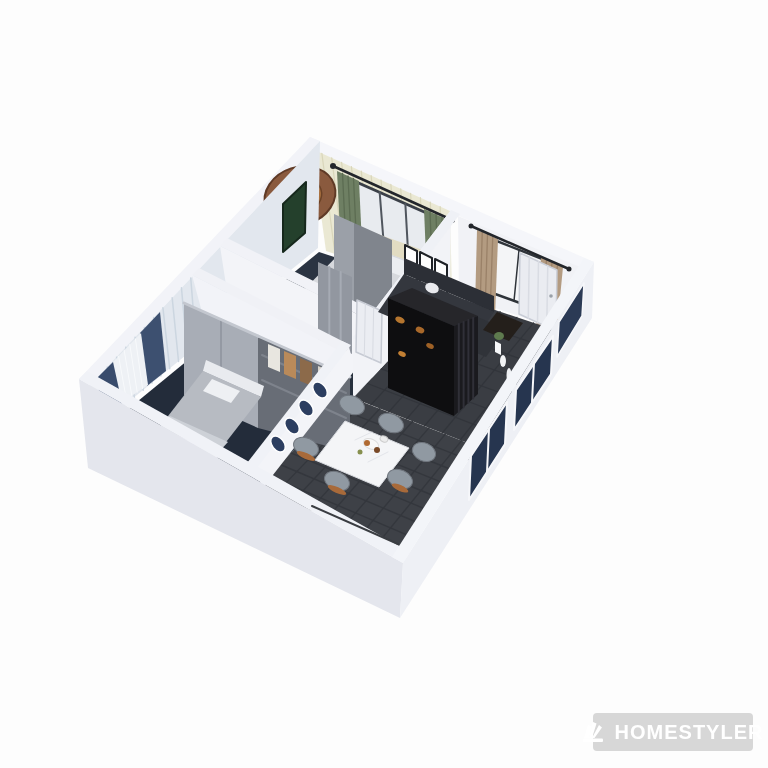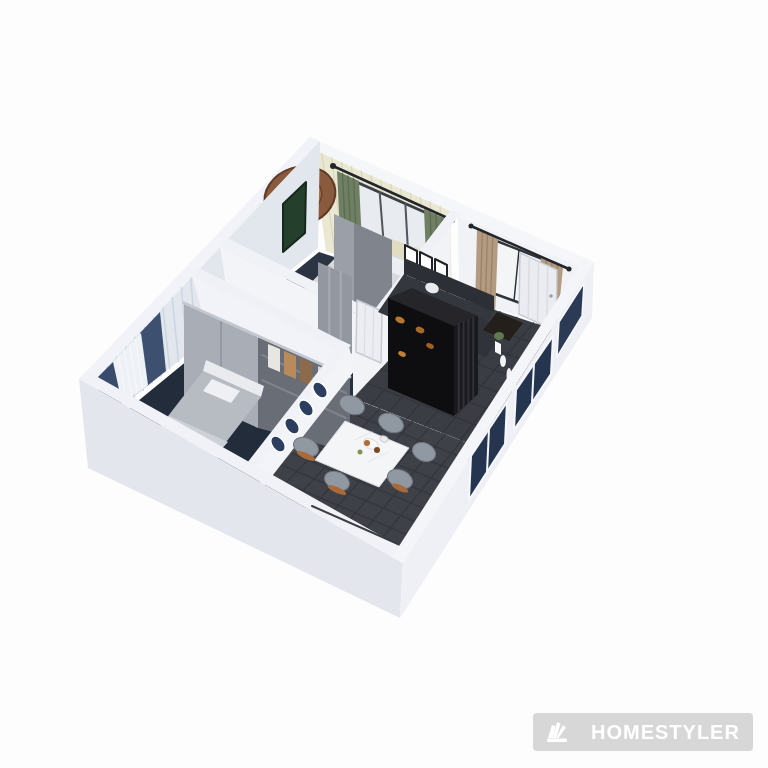--- a/index.html
+++ b/index.html
@@ -1,21 +1,21 @@
 <!DOCTYPE html>
 <html><head>
 <meta charset="utf-8">
 <style>
   html,body{margin:0;padding:0;background:#ffffff;}
   .stage{position:relative;width:768px;height:768px;background:#fdfdfd;overflow:hidden;
          font-family:"Liberation Sans", sans-serif;}
   .render-svg{position:absolute;left:0;top:0;}
-  .watermark{position:absolute;display:flex;align-items:center;gap:20px;
+  .watermark{position:absolute;display:flex;align-items:center;gap:8px;
              border-radius:4px;padding:0 14px 0 10px;box-sizing:border-box;
-             height:38px;width:220px;right:15px;bottom:17px;}
+             height:38px;width:160px;right:15px;bottom:17px;justify-content:center;}
   .watermark .wm-text{font-weight:700;font-size:20px;letter-spacing:1px;line-height:38px;
                       white-space:nowrap;}
   .wm-logo{flex:0 0 auto;display:block;}
 </style>
 </head>
 <body>
 
 <div class="stage">
   <svg class="render-svg" width="768" height="768" viewBox="0 0 768 768" xmlns="http://www.w3.org/2000/svg" style="background: rgb(253, 253, 253);">
       <polygon points="310,137 594,262 587,273 302,146" fill="#f5f6fa" stroke="none" stroke-width="0" stroke-linejoin="round"></polygon>

